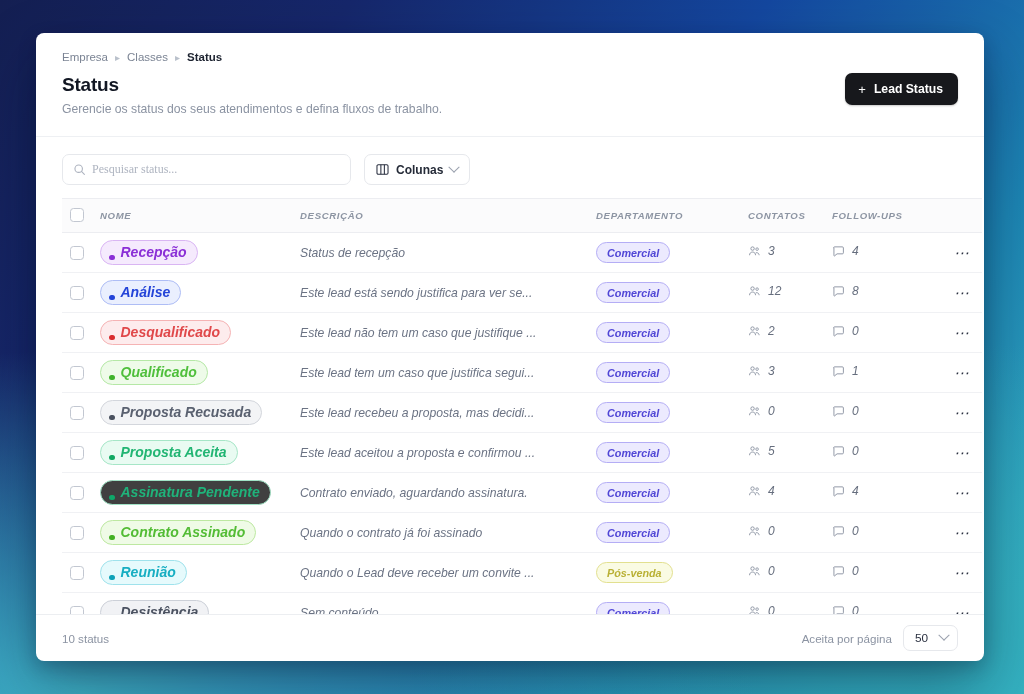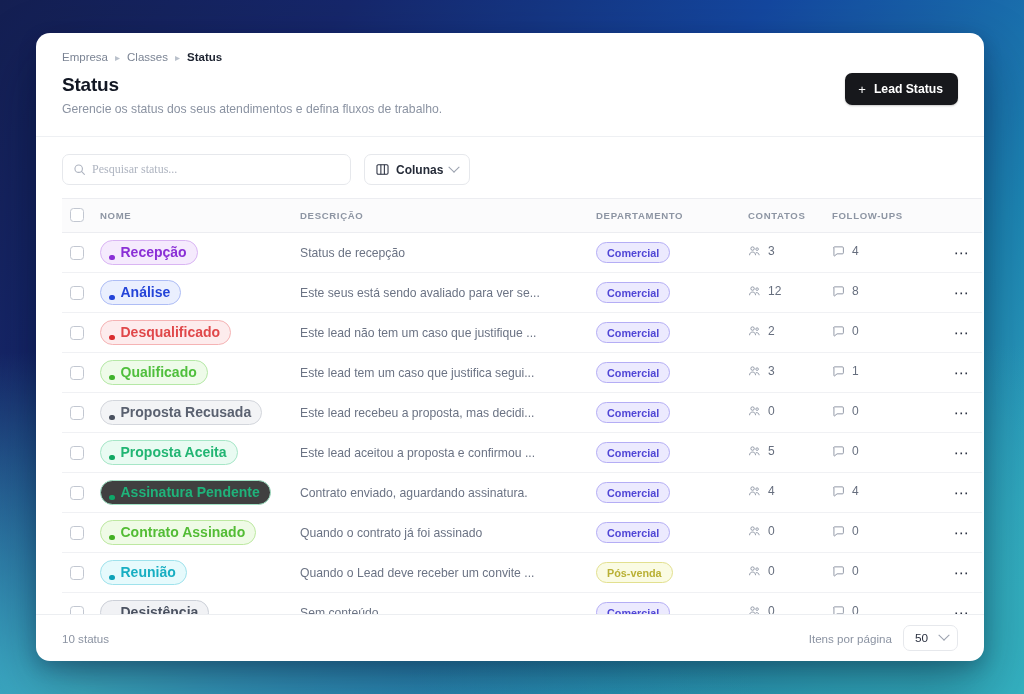--- a/index.html
+++ b/index.html
@@ -14,21 +14,21 @@
       linear-gradient(130deg, #141f52 0%, #16276b 22%, #14479f 48%, #1d86b4 74%, #39b6c7 100%);
     position: relative;
   }
 
   
   .window {
     position: absolute;
     left: 36px; top: 33px;
     width: 948px; height: 628px;
     background: #ffffff;
-    border-radius: 14px;
+    border-radius: 8px;
     box-shadow: 0 26px 60px rgba(4,14,40,.38), 0 6px 18px rgba(4,14,40,.22);
     overflow: hidden;
     display: flex; flex-direction: column;
   }
 
   
   .head {
     padding: 18px 26px 20px 26px;
     border-bottom: 1px solid #eef0f3;
     position: relative;
@@ -69,21 +69,21 @@
   .columns-btn {
     height: 31px; display: inline-flex; align-items: center; gap: 7px;
     border: 1px solid #e6e8ec; border-radius: 7px; background: #fff;
     padding: 0 11px; font-size: 12px; font-weight: bold; color: #252b38;
     cursor: pointer; font-family: inherit;
   }
   .chev { width: 8px; height: 8px; border-right: 1.4px solid #9aa1ae; border-bottom: 1.4px solid #9aa1ae;
           transform: rotate(45deg) translate(-2px,-2px); }
 
   
-  .table-wrap { flex: 1; padding: 0 26px; overflow: hidden; }
+  .table-wrap { flex: 1; padding: 0 26px; overflow: hidden; font-style: italic; }
   table { width: 100%; border-collapse: collapse; table-layout: fixed; }
   thead th {
     text-align: left; font-size: 9.6px; font-weight: bold; letter-spacing: .65px;
     color: #8d95a3; text-transform: uppercase;
     padding: 9px 0 10px 0; border-top: 1px solid #ecedf1; border-bottom: 1px solid #ecedf1;
     background: #fbfbfc;
   }
   tbody td { padding: 0; height: 40px; border-bottom: 1px solid #f0f1f4; font-size: 12.2px; color: #6b7384; vertical-align: middle; }
   tbody tr:last-child td { border-bottom: 1px solid #f0f1f4; }
 
@@ -219,21 +219,21 @@
             </td>
           </tr>
           <tr>
             <td class="c-check">
               <span class="cbx"></span>
             </td>
             <td class="c-nome"><span class="badge" style="color:#2444d8;background:#eaeffe;border-color:#aebdf5">
                 <span class="dot" style="background:#2444d8"></span>
                 <span>Análise</span>
               </span></td>
-            <td class="c-desc"><span>Este seus está sendo avaliado para ver se...</span></td>
+            <td class="c-desc"><span>Este lead está sendo justifica para ver se...</span></td>
             <td class="c-dep"><span class="dep-badge" style="color:#5046d6;background:#eceafe;border-color:#b4adf5">Comercial</span></td>
             <td class="c-cont"><span class="metric">
                 <svg width="13" height="13" viewBox="0 0 16 16" fill="none">
                   <circle cx="5.6" cy="4.4" r="2.1" stroke="#8b93a2" stroke-width="1.15"></circle>
                   <path d="M1.9 12.1c0-2.1 1.7-3.4 3.7-3.4s3.7 1.3 3.7 3.4" stroke="#8b93a2" stroke-width="1.15" stroke-linecap="round"></path>
                   <circle cx="11.2" cy="5.1" r="1.6" stroke="#8b93a2" stroke-width="1.05"></circle>
                   <path d="M10.1 9.4c1.9-.2 3.6.9 3.6 2.7" stroke="#8b93a2" stroke-width="1.05" stroke-linecap="round"></path>
                 </svg>
                 <span>12</span>
               </span></td>
@@ -479,20 +479,20 @@
               <span class="dots">⋯</span>
             </td>
           </tr>
         </tbody>
     </table>
   </div>
 
   <div class="foot">
     <span>10 status</span>
     <div class="foot-right">
-      <span>Itens por página</span>
+      <span>Aceita por página</span>
       <div class="per-page">
         <span>50</span>
         <span class="chev"></span>
       </div>
     </div>
   </div>
 </div>
 
 </body></html>

